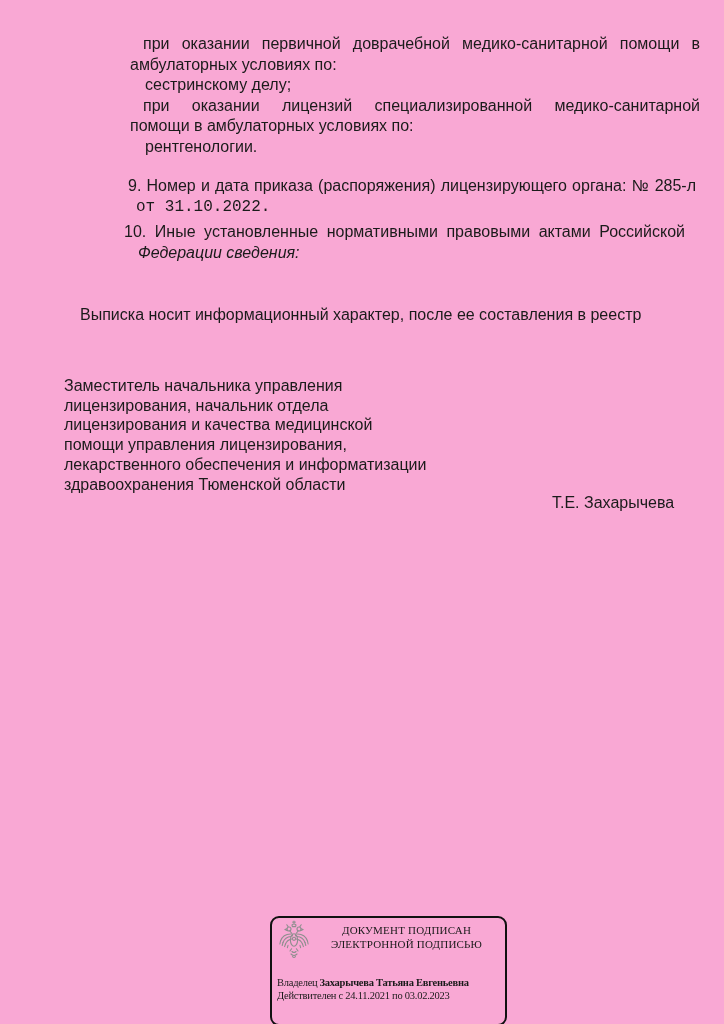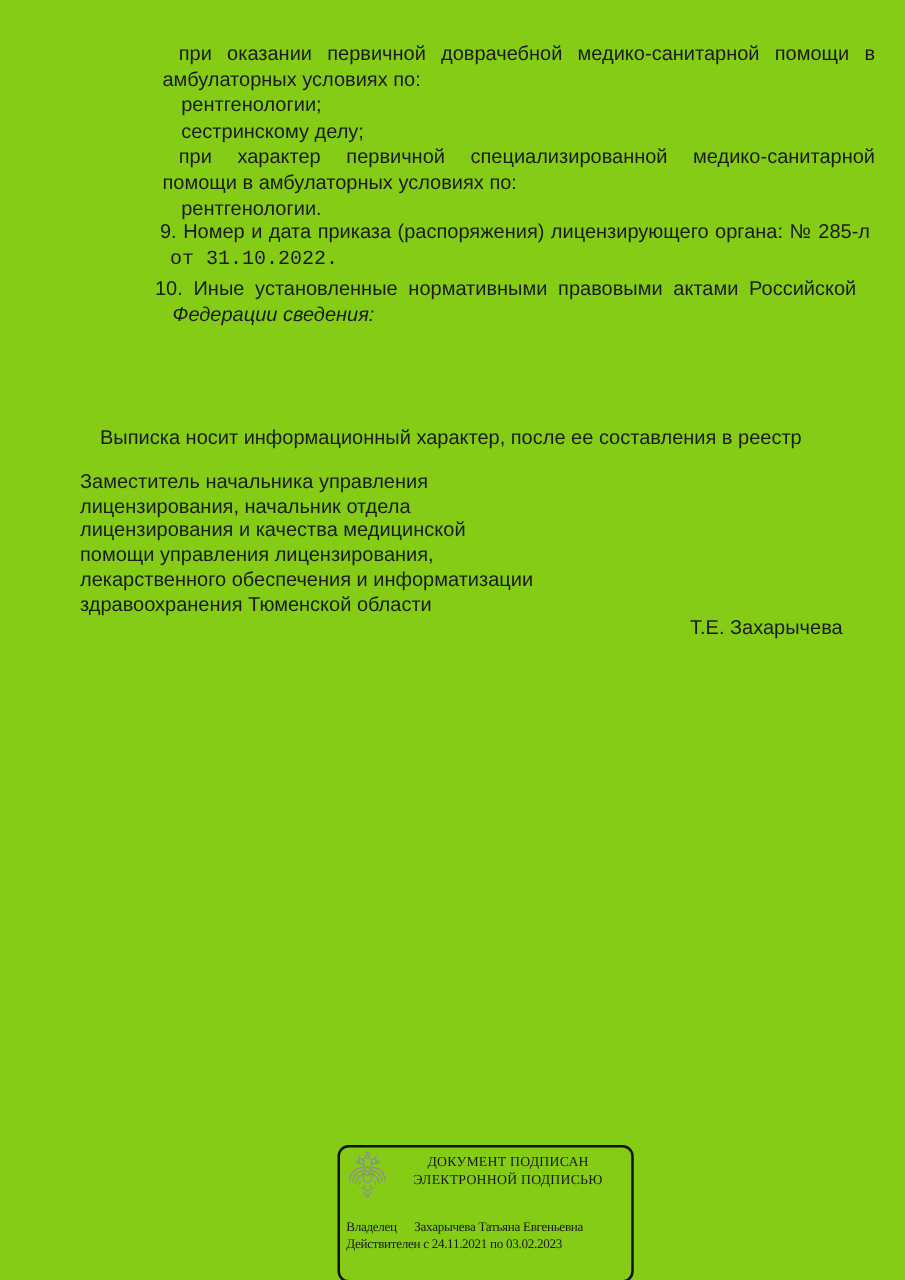--- a/index.html
+++ b/index.html
@@ -1,58 +1,57 @@
 <!DOCTYPE html>
 <html><head>
 <meta charset="utf-8">
 <style>
   html,body { margin:0; padding:0; background:#ffffff; }
   .page {
-    position:relative; width:724px; height:1024px; background:#84cc16;
+    position:relative; width:724px; height:1024px; background:#f9a8d4;
     font-family:"Liberation Sans", sans-serif; font-size:16px; color:#1b1b1b;
     overflow:hidden;
   }
   .blk { position:absolute; }
   .blk div { white-space:nowrap; }
   .works { left:130px; top:34px; width:570px; line-height:20.6px; }
   .just  { white-space:normal !important; text-align:justify; text-align-last:justify; text-indent:13px; }
   .ind15 { padding-left:15px; }
   .item9  { left:128px; top:176px; width:568px; line-height:20.6px; }
   .item10 { left:124px; top:222px; width:561px; line-height:20.6px; }
   .justnum { white-space:normal !important; text-align:justify; text-align-last:justify; }
   .cont8  { padding-left:8px;font-family:Liberation Mono, monospace; }
   .cont14 { padding-left:14px;font-style:italic; }
-  .notice { left:80px; top:304px; line-height:21px;margin-top:36px; }
+  .notice { left:80px; top:304px; line-height:21px; }
   .signature { left:64px; top:376px; line-height:19.7px; }
   .sig-name { left:552px; top:494px; white-space:nowrap; }
 
   .stamp {
     position:absolute; left:270px; top:916px; width:237px; height:110px;
     box-sizing:border-box; border:2px solid #111; border-radius:9px;
     font-family:"Liberation Serif", serif; color:#1a1a1a;
   }
   .stamp-eagle { position:absolute; left:5px; top:2px; width:34px; height:40px; }
   .stamp-title {
     position:absolute; left:40px; top:5px; width:189px; text-align:center;
     font-size:11px; line-height:14px; letter-spacing:0.2px;
   }
   .stamp-info { position:absolute; left:5px; top:45px; font-size:10.5px; line-height:13.2px; letter-spacing:-0.25px; white-space:nowrap; }
-  .stamp-info .b { font-weight:normal; margin-left:14px; }
+  .stamp-info .b { font-weight:bold; margin-left:2px; }
 </style>
 </head>
 <body>
 
 <div class="page">
 
   <div class="blk works">
     <div class="just">при оказании первичной доврачебной медико-санитарной помощи в</div>
     <div>амбулаторных условиях по:</div>
-    <div class="ind15">рентгенологии;</div>
     <div class="ind15">сестринскому делу;</div>
-    <div class="just">при характер первичной специализированной медико-санитарной</div>
+    <div class="just">при оказании лицензий специализированной медико-санитарной</div>
     <div>помощи в амбулаторных условиях по:</div>
     <div class="ind15">рентгенологии.</div>
   </div>
 
   <div class="blk item9">
     <div class="justnum">9. Номер и дата приказа (распоряжения) лицензирующего органа: № 285-л</div>
     <div class="cont8">от 31.10.2022.</div>
   </div>
 
   <div class="blk item10">

